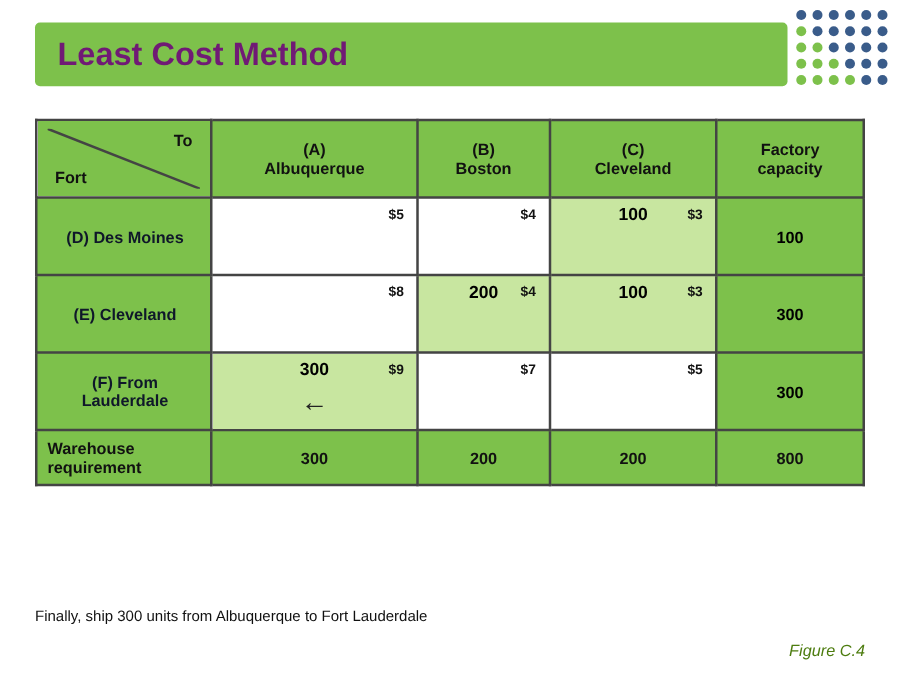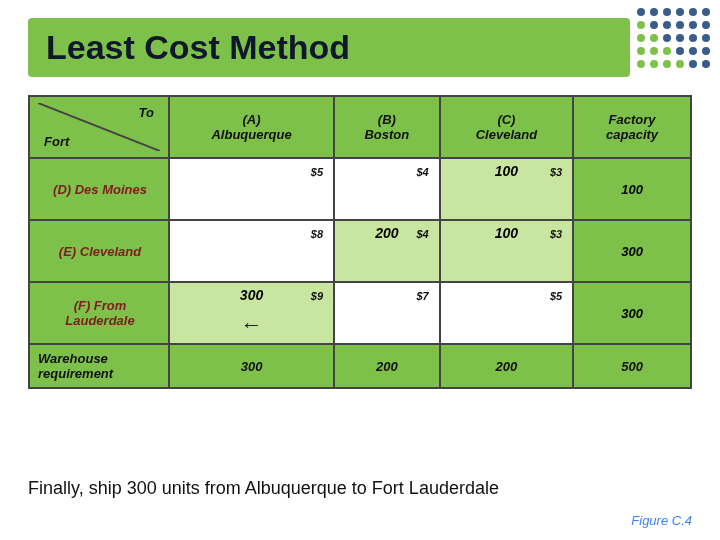--- a/index.html
+++ b/index.html
@@ -18,32 +18,31 @@
       position: absolute;
       top: 18px;
       left: 28px;
       right: 90px;
       background: #7dc14b;
       padding: 10px 18px;
       border-radius: 4px;
     }
 
     .title-bar h1 {
-      color: #0f172a;
-      font-size: 34px;
+      color: #701a75;
+      font-size: 26px;
       font-weight: bold;
     }
 
     
     .table-container {
       position: absolute;
       top: 95px;
       left: 28px;
       right: 28px;
-      font-style: italic;
     }
 
     table {
       width: 100%;
       border-collapse: collapse;
       font-size: 13px;
     }
 
     
     .header-row th {
@@ -97,21 +96,21 @@
       font-size: 13px;
       height: 52px;
       vertical-align: middle;
     }
 
     .row-label {
       background: #7dc14b !important;
       text-align: left;
       font-weight: bold;
       padding-left: 8px !important;
-      color: #7f1d1d;
+      color: #0f172a;
     }
 
     
     .cost-cell {
       position: relative;
       height: 52px;
     }
 
     .cost-tag {
       position: absolute;
@@ -158,31 +157,31 @@
       text-align: left !important;
       padding-left: 8px !important;
     }
 
     
     .footer-text {
       position: absolute;
       bottom: 38px;
       left: 28px;
       right: 28px;
-      font-size: 18px;
+      font-size: 12px;
       color: #111;
       line-height: 1.5;
     }
 
     .figure-label {
       position: absolute;
       bottom: 12px;
       right: 28px;
       font-size: 13px;
-      color: #3b82f6;
+      color: #4d7c0f;
       font-style: italic;
     }
 
     
     .dot-grid {
       display: grid;
       grid-template-columns: repeat(6, 10px);
       grid-template-rows: repeat(5, 10px);
       gap: 3px;
       position: absolute;
@@ -342,21 +341,21 @@
           </div>
         </td>
         <td class="factory-col">300</td>
       </tr>
 
       <tr class="warehouse-row">
         <td class="warehouse-label">Warehouse<br>requirement</td>
         <td>300</td>
         <td>200</td>
         <td>200</td>
-        <td>500</td>
+        <td>800</td>
       </tr>
     </tbody>
   </table>
 </div>
 
 <div class="footer-text">
   <span>Finally, ship 300 units from Albuquerque to Fort Lauderdale</span><br>
 </div>
 
 <div class="figure-label">Figure C.4</div>

